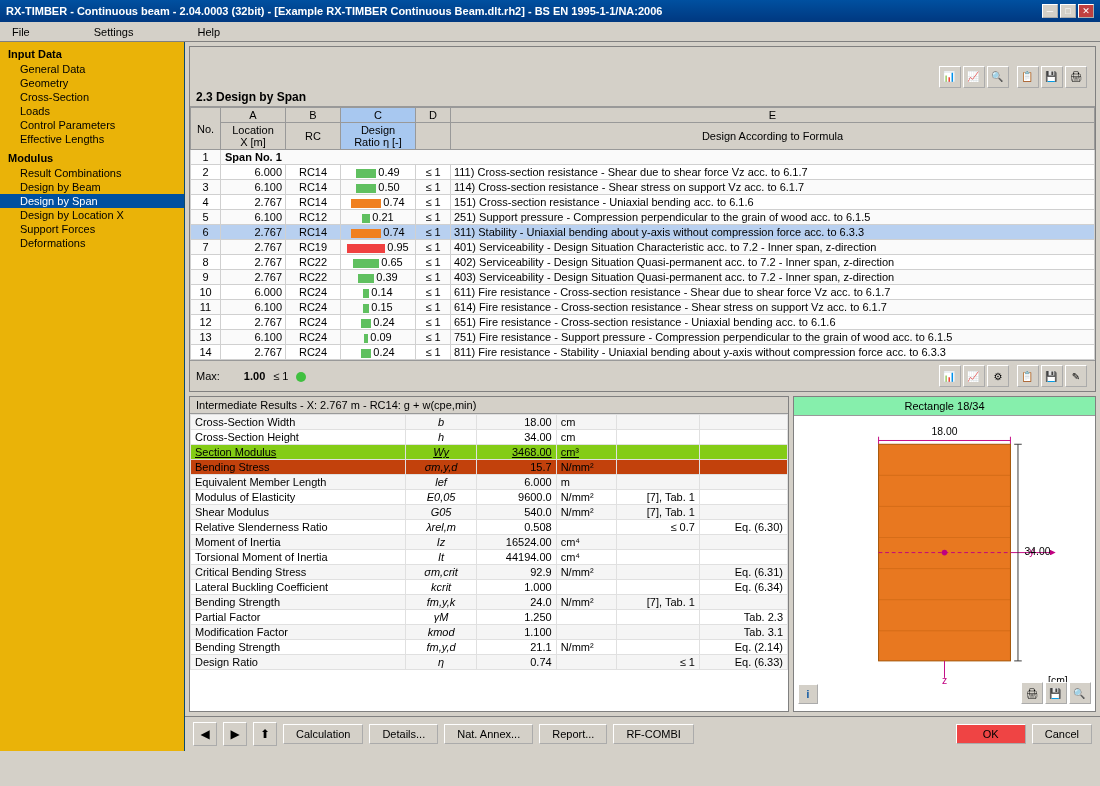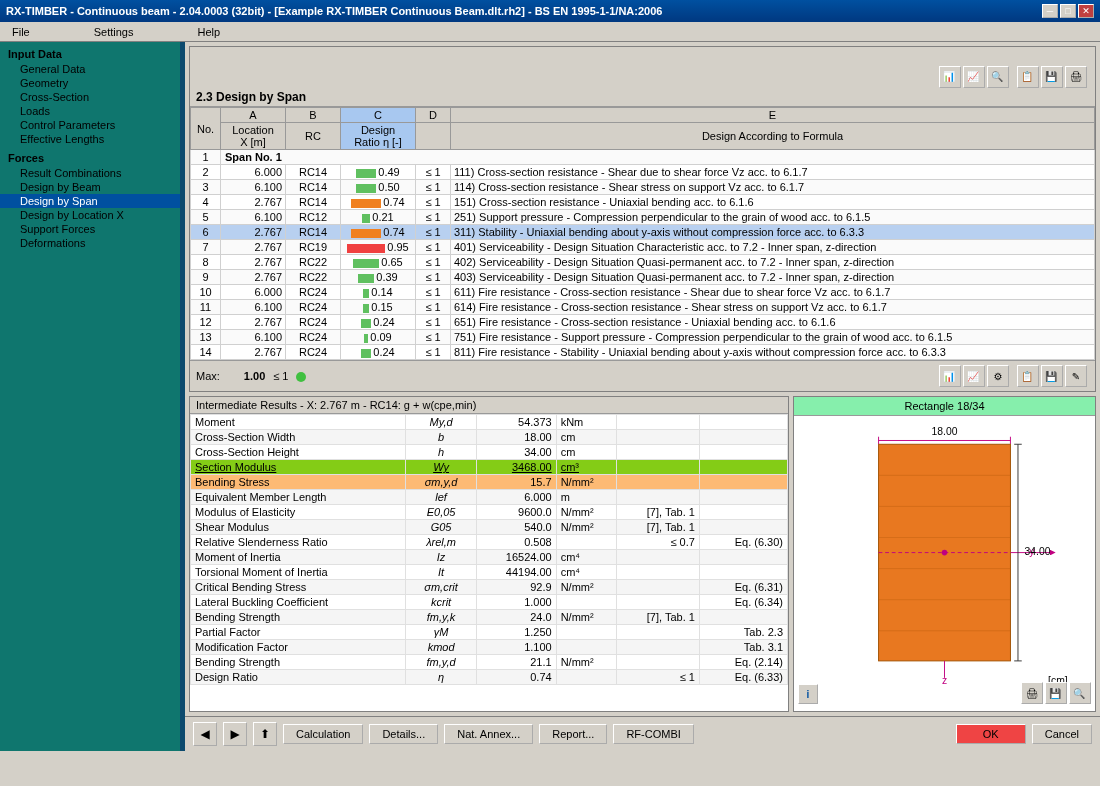--- a/index.html
+++ b/index.html
@@ -45,22 +45,22 @@
 
     
     .main-layout {
       display: flex;
       height: calc(786px - 22px - 20px - 35px);
     }
 
     
     .sidebar {
       width: 185px;
-      background: #0f766e;
-      border-right: 5px solid #0c4a6e;
+      background: #eab308;
+      border-right: 1px solid #0c4a6e;
       padding: 4px 0;
       overflow-y: auto;
     }
     .sidebar-section {
       font-weight: bold;
       padding: 2px 8px;
       font-size: 11px;
     }
     .sidebar-item {
       padding: 1px 8px 1px 20px;
@@ -278,21 +278,21 @@
 
   <div class="sidebar">
     <div class="sidebar-section">Input Data</div>
     <div class="sidebar-item">General Data</div>
     <div class="sidebar-item">Geometry</div>
     <div class="sidebar-item">Cross-Section</div>
     <div class="sidebar-item">Loads</div>
     <div class="sidebar-item">Control Parameters</div>
     <div class="sidebar-item">Effective Lengths</div>
 
-    <div class="sidebar-section" style="margin-top:4px;">Forces</div>
+    <div class="sidebar-section" style="margin-top:4px;">Modulus</div>
     <div class="sidebar-item">Result Combinations</div>
     <div class="sidebar-item">Design by Beam</div>
     <div class="sidebar-item active">Design by Span</div>
     <div class="sidebar-item">Design by Location X</div>
     <div class="sidebar-item">Support Forces</div>
     <div class="sidebar-item">Deformations</div>
   </div>
 
   <div class="content-area">
 
@@ -502,28 +502,20 @@
           <table class="intermediate-table">
             <colgroup>
               <col style="width:195px">
               <col style="width:65px">
               <col style="width:72px">
               <col style="width:55px">
               <col style="width:75px">
               <col style="width:80px">
             </colgroup>
             <tbody id="intermediate-table-body">
-            <tr style="background: rgb(255, 255, 255);">
-                  <td>Moment</td>
-      <td class="center-cell" style="font-style:italic;">My,d</td>
-      <td class="num-cell">54.373</td>
-      <td>kNm</td>
-      <td class="num-cell"></td>
-      <td class="num-cell"></td>
-                </tr>
                 <tr style="background: rgb(245, 245, 245);">
                   <td>Cross-Section Width</td>
       <td class="center-cell" style="font-style:italic;">b</td>
       <td class="num-cell">18.00</td>
       <td>cm</td>
       <td class="num-cell"></td>
       <td class="num-cell"></td>
                 </tr>
                 <tr style="background: rgb(255, 255, 255);">
                   <td>Cross-Section Height</td>
@@ -534,21 +526,21 @@
       <td class="num-cell"></td>
                 </tr>
                 <tr style="background: #84cc16; text-decoration: underline;">
                   <td>Section Modulus</td>
       <td class="center-cell" style="font-style:italic;margin-left:20px;">Wy</td>
       <td class="num-cell">3468.00</td>
       <td>cm³</td>
       <td class="num-cell"></td>
       <td class="num-cell"></td>
                 </tr>
-                <tr style="background: #fdba74; padding-left: 28px;">
+                <tr style="background: #c2410c; padding-left: 28px;">
                   <td>Bending Stress</td>
       <td class="center-cell" style="font-style:italic;">σm,y,d</td>
       <td class="num-cell">15.7</td>
       <td>N/mm²</td>
       <td class="num-cell"></td>
       <td class="num-cell"></td>
                 </tr>
                 <tr style="background: rgb(245, 245, 245);">
                   <td>Equivalent Member Length</td>
       <td class="center-cell" style="font-style:italic;">lef</td>

